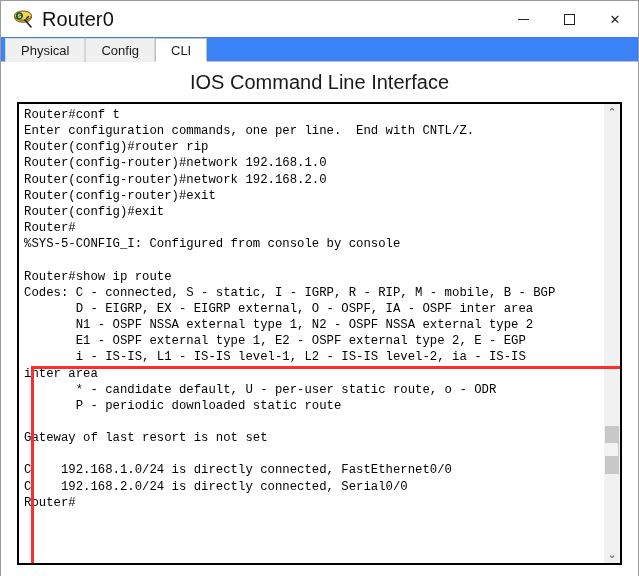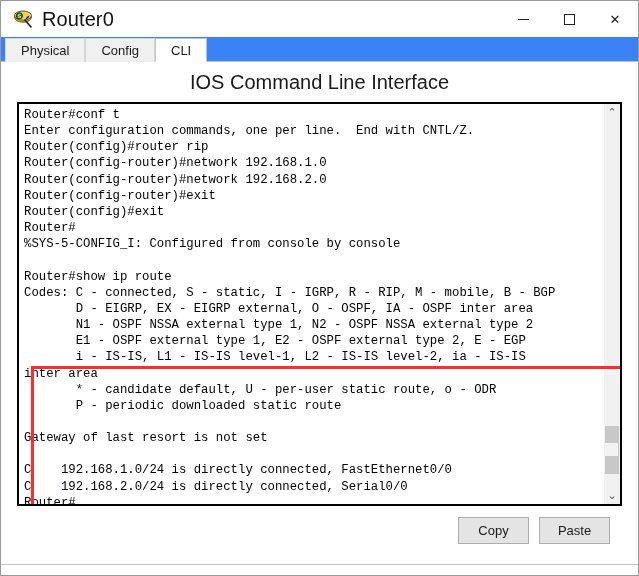--- a/index.html
+++ b/index.html
@@ -144,21 +144,21 @@
     padding: 9px 0 8px 0;
     font-family: "Liberation Sans", sans-serif;
   }
 
   
   #terminal-wrap {
     position: relative;
     margin: 0 8px 0 8px;
     border: 2px solid #000000;
     background: #ffffff;
-    height: 404px;
+    height: 463px;
     box-sizing: border-box;
     display: flex;
     overflow: hidden;
   }
   #terminal {
     flex: 1;
     padding: 3px 0 0 5px;
     overflow: hidden;
     box-sizing: border-box;
   }

